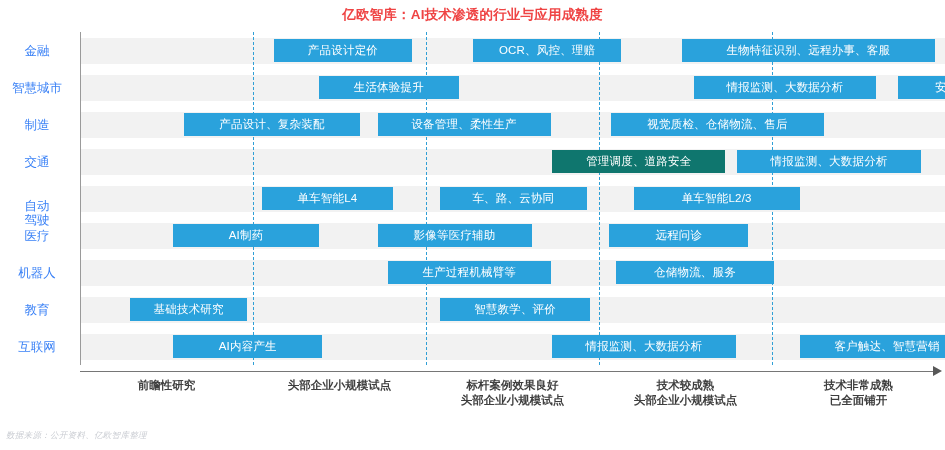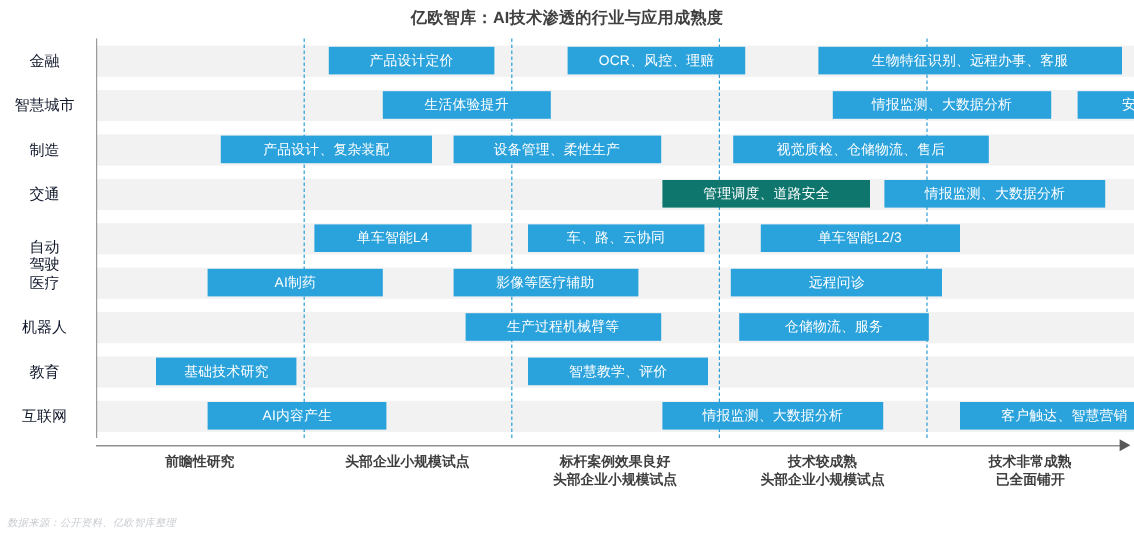--- a/index.html
+++ b/index.html
@@ -36,21 +36,21 @@
   }
 
   .gridline{
     position:absolute;top:0;height:333px;
     width:0;border-left:1px dashed #2f9fd6;
   }
 
   .rowlabel{
     position:absolute;left:0;width:74px;
     text-align:center;
-    font-size:12.5px;color:#0f172a;
+    font-size:12.5px;color:#3b82f6;
     line-height:14px;
   }
 
   .bar{
     position:absolute;
     height:23px;
     background:#2aa2dc;
     color:#ffffff;
     font-size:11.5px;
     display:flex;align-items:center;justify-content:center;
@@ -89,21 +89,21 @@
   .footer-rule{
     position:absolute;left:0;top:427px;width:945px;height:1px;
     background:transparent;
   }
 </style>
 </head>
 <body>
 
 <div id="chart-root">
 
-  <div class="chart-title" style="color: #404040;">亿欧智库：AI技术渗透的行业与应用成熟度</div>
+  <div class="chart-title" style="color: #ef4444;">亿欧智库：AI技术渗透的行业与应用成熟度</div>
 
   <div class="plot" id="plot">
       <div class="rowband" style="top: 5.5px; height: 26px; background: rgb(242, 242, 242);"></div>
       <div class="rowband" style="top: 42.5px; height: 26px; background: rgb(242, 242, 242);"></div>
       <div class="rowband" style="top: 79.5px; height: 26px; background: rgb(242, 242, 242);"></div>
       <div class="rowband" style="top: 116.5px; height: 26px; background: rgb(242, 242, 242);"></div>
       <div class="rowband" style="top: 153.5px; height: 26px; background: rgb(242, 242, 242);"></div>
       <div class="rowband" style="top: 190.5px; height: 26px; background: rgb(242, 242, 242);"></div>
       <div class="rowband" style="top: 227.5px; height: 26px; background: rgb(242, 242, 242);"></div>
       <div class="rowband" style="top: 264.5px; height: 26px; background: rgb(242, 242, 242);"></div>
@@ -121,21 +121,21 @@
       <div class="bar" style="left: 103.8px; width: 176.46px; top: 81px; background: rgb(42, 162, 220);">产品设计、复杂装配</div>
       <div class="bar" style="left: 297.56px; width: 173px; top: 81px; background: rgb(42, 162, 220);">设备管理、柔性生产</div>
       <div class="bar" style="left: 531.11px; width: 212.79px; top: 81px; background: rgb(42, 162, 220);">视觉质检、仓储物流、售后</div>
       <div class="bar" style="left: 472.29px; width: 173px; top: 118px; background: #0f766e;">管理调度、道路安全</div>
       <div class="bar" style="left: 657.4px; width: 183.38px; top: 118px; background: rgb(42, 162, 220);">情报监测、大数据分析</div>
       <div class="bar" style="left: 181.65px; width: 131.48px; top: 155px; background: rgb(42, 162, 220);">单车智能L4</div>
       <div class="bar" style="left: 359.84px; width: 147.05px; top: 155px; background: rgb(42, 162, 220);">车、路、云协同</div>
       <div class="bar" style="left: 553.6px; width: 166.08px; top: 155px; background: rgb(42, 162, 220);">单车智能L2/3</div>
       <div class="bar" style="left: 93.42px; width: 145.32px; top: 192px; background: rgb(42, 162, 220);">AI制药</div>
       <div class="bar" style="left: 297.56px; width: 153.97px; top: 192px; background: rgb(42, 162, 220);">影像等医疗辅助</div>
-      <div class="bar" style="left: 529.38px; width: 176px; top: 192px; background: rgb(42, 162, 220);">远程问诊</div>
+      <div class="bar" style="left: 529.38px; width: 139px; top: 192px; background: rgb(42, 162, 220);">远程问诊</div>
       <div class="bar" style="left: 307.94px; width: 162.62px; top: 229px; background: rgb(42, 162, 220);">生产过程机械臂等</div>
       <div class="bar" style="left: 536.3px; width: 157.43px; top: 229px; background: rgb(42, 162, 220);">仓储物流、服务</div>
       <div class="bar" style="left: 50.17px; width: 117px; top: 266px; background: rgb(42, 162, 220);">基础技术研究</div>
       <div class="bar" style="left: 359.84px; width: 150.51px; top: 266px; background: rgb(42, 162, 220);">智慧教学、评价</div>
       <div class="bar" style="left: 93.42px; width: 148.78px; top: 303px; background: rgb(42, 162, 220);">AI内容产生</div>
       <div class="bar" style="left: 472.29px; width: 183.38px; top: 303px; background: rgb(42, 162, 220);">情报监测、大数据分析</div>
       <div class="bar" style="left: 719.68px; width: 174.73px; top: 303px; background: rgb(42, 162, 220);">客户触达、智慧营销</div>
     </div>
 
   <div class="axis-left"></div>

